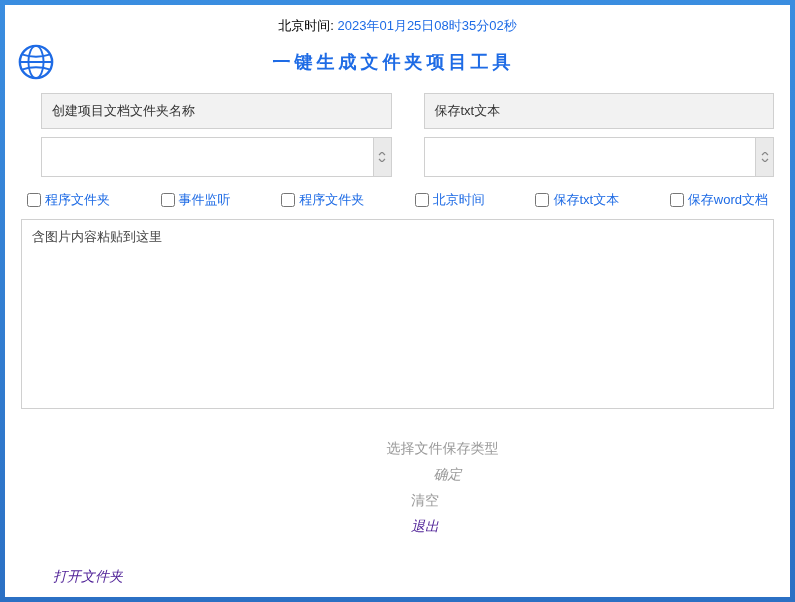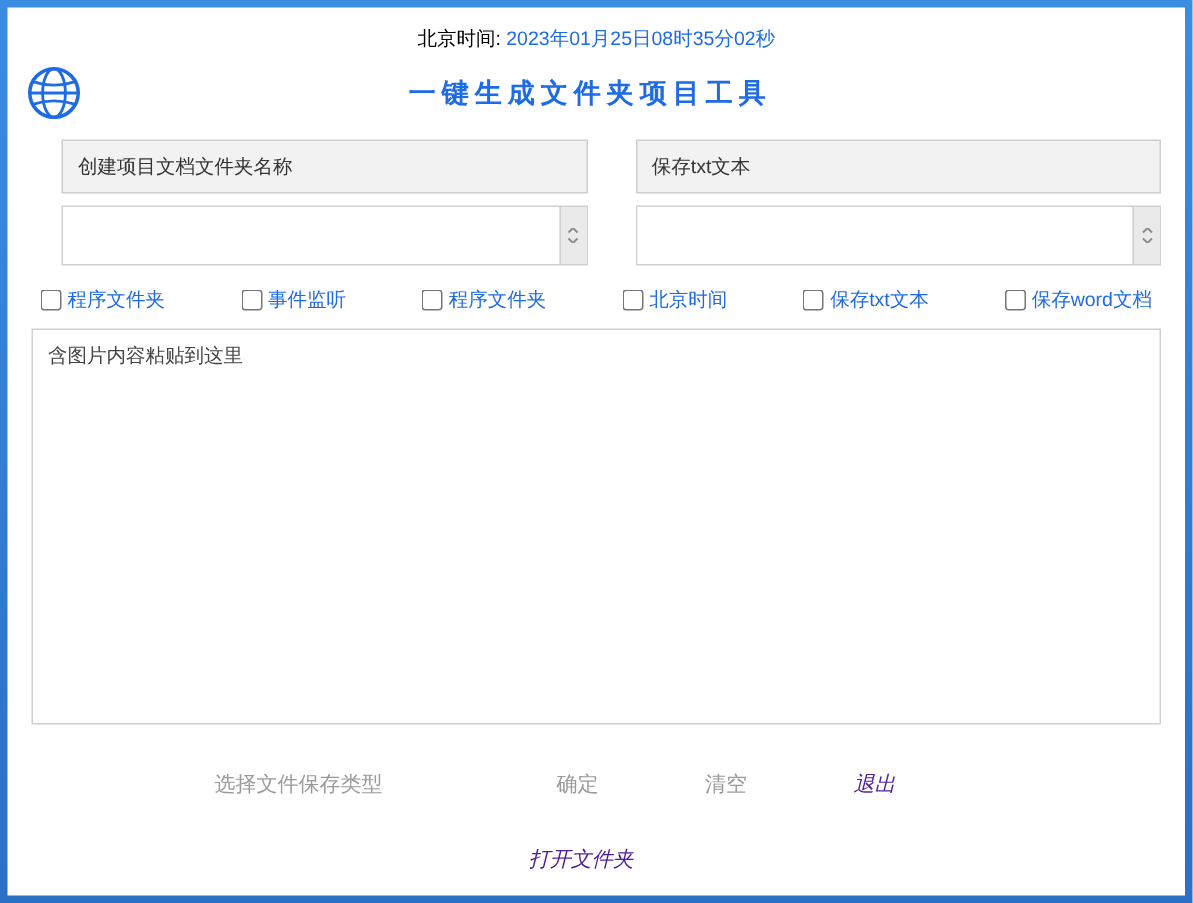--- a/index.html
+++ b/index.html
@@ -96,54 +96,55 @@
   width: 14px;
   height: 14px;
   cursor: pointer;
 }
 .check-item span { color: #1e6be5; font-size: 13px; }
 .textarea-wrap {
   padding: 0 16px;
 }
 .textarea {
   width: 100%;
-  height: 264px;
+  height: 190px;
   border: 1px solid #d0d0d0;
   padding: 8px 10px;
   font-size: 13px;
   font-family: inherit;
   resize: none;
   outline: none;
   color: #4d7c0f;
 }
 .textarea::placeholder { color: #444; }
 .btn-row1 {
   display: flex;
   align-items: center;
   padding: 24px 40px 10px 40px;
+  flex-direction: column;
 }
 .btn-row2 {
   display: flex;
-  justify-content: center;
+  justify-content: flex-start;
   padding: 14px 60px 0 40px;
 }
 .btn {
   background: none;
   border: none;
   font-size: 14px;
   cursor: pointer;
   padding: 4px 8px;
   font-family: inherit;
 }
 .btn-gray { color: #9a9a9a; }
 .btn-blue { color: #1e6be5; font-weight: bold; }
 .btn-black { color: #4c1d95; font-style: italic; }
 .btn-lbl { margin-left: 90px; }
 .btn-min { margin-left: 110px; }
-.btn-ok { margin-left: 100px; }
+.btn-ok { margin-left: 100px; font-style: italic; }
 .btn-clear { margin-left: 55px; }
 .btn-exit { margin-left: 55px; }
 </style>
 </head>
 <body>
 
 <div class="app">
 
   <div class="top-bar">
     <span class="time-label">北京时间: </span><span class="time-value">2023年01月25日08时35分02秒</span>

